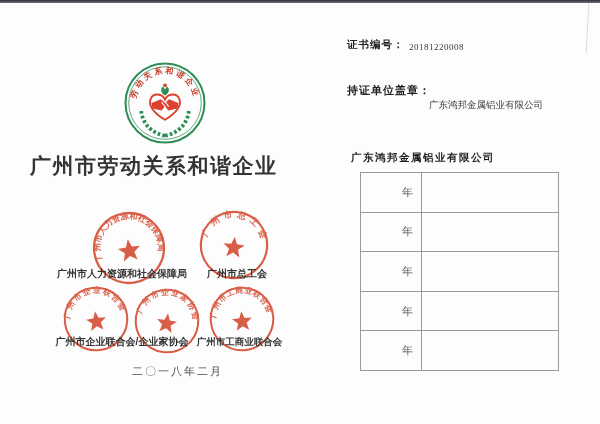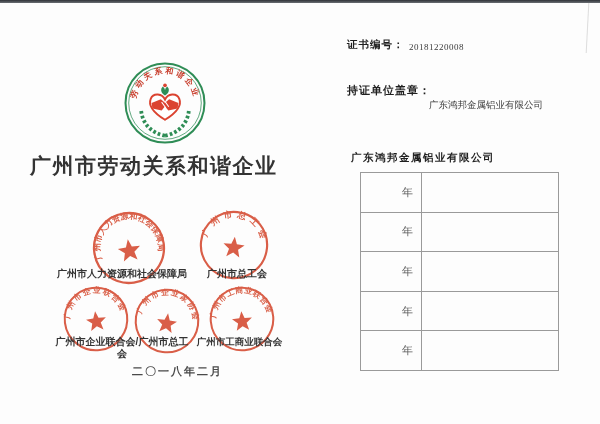--- a/index.html
+++ b/index.html
@@ -15,21 +15,21 @@
   #top-edge{left:0;top:0;width:600px;height:3px;
     background:linear-gradient(180deg,#2f3338 0%,#6a6e73 100%);}
   #right-edge{left:587px;top:3px;width:1px;height:50px;background:#cfcfcf;
     transform:rotate(3deg);opacity:.7;}
   
   .title-line{left:30px;width:280px;
     color:var(--text-dark,#3b3b3b);font-weight:700;}
   #title-main{top:152px;font-size:21px;letter-spacing:1.5px;}
   #title-grade{top:188px;font-size:19px;letter-spacing:2px;}
   #issue-date{left:120px;top:364px;width:115px;text-align:center;
-    font-size:11px;letter-spacing:2px;color:#4a4a4a;z-index:3;font-weight:bold;}
+    font-size:11px;letter-spacing:2px;color:#4a4a4a;z-index:3;}
   .cap{font-weight:700;color:var(--text-dark,#2e2e2e);
     font-size:10px;text-align:center;z-index:3;line-height:12px;}
   
   .stamp{position:absolute;color:var(--seal-red,#d6492e);
     opacity:.88;mix-blend-mode:multiply;z-index:2;}
   .seal-ring{fill:none;stroke:currentColor;stroke-width:3;}
   .seal-text{fill:currentColor;font-weight:600;
     font-family:"Liberation Sans",sans-serif;}
   
   #emblem{left:123px;top:61px;z-index:1;}
@@ -133,21 +133,21 @@
 
   <svg class="stamp" style="left:208px;top:285px;width:68px;height:68px;transform:rotate(-5deg)" viewBox="0 0 100 100">
     <circle class="seal-ring" cx="50" cy="50" r="46"></circle>
     <path id="arc5" d="M 15 66 A 38.5 38.5 0 1 1 85 66" fill="none"></path>
     <text class="seal-text" font-size="11.5" letter-spacing="1">
       <textPath href="#arc5" startOffset="50%" text-anchor="middle">广州市工商业联合会</textPath>
     </text>
     <use href="#seal-star"></use>
   </svg>
 
-  <div class="abs cap" style="left:52px;top:336px;width:140px">广州市企业联合会/广州市总工会</div>
+  <div class="abs cap" style="left:52px;top:336px;width:140px">广州市企业联合会/企业家协会</div>
   <div class="abs cap" style="left:192px;top:336px;width:95px;font-size:9.5px">广州市工商业联合会</div>
 
   <div id="issue-date" class="abs">二〇一八年二月</div>
 
   <div id="certno-label" class="abs r-label">证书编号：</div>
   <div id="certno-value" class="abs">20181220008</div>
 
   <div id="holder-label" class="abs r-label">持证单位盖章：</div>
   <div id="holder-value" class="abs">广东鸿邦金属铝业有限公司</div>
 

